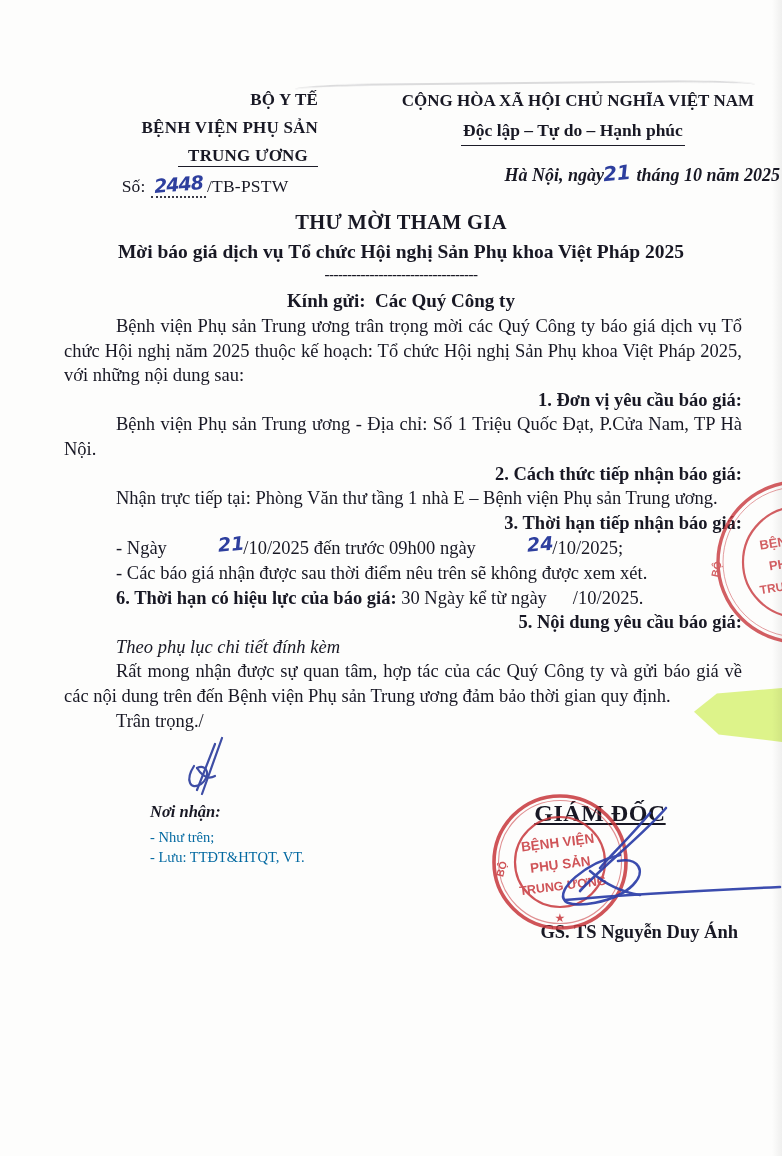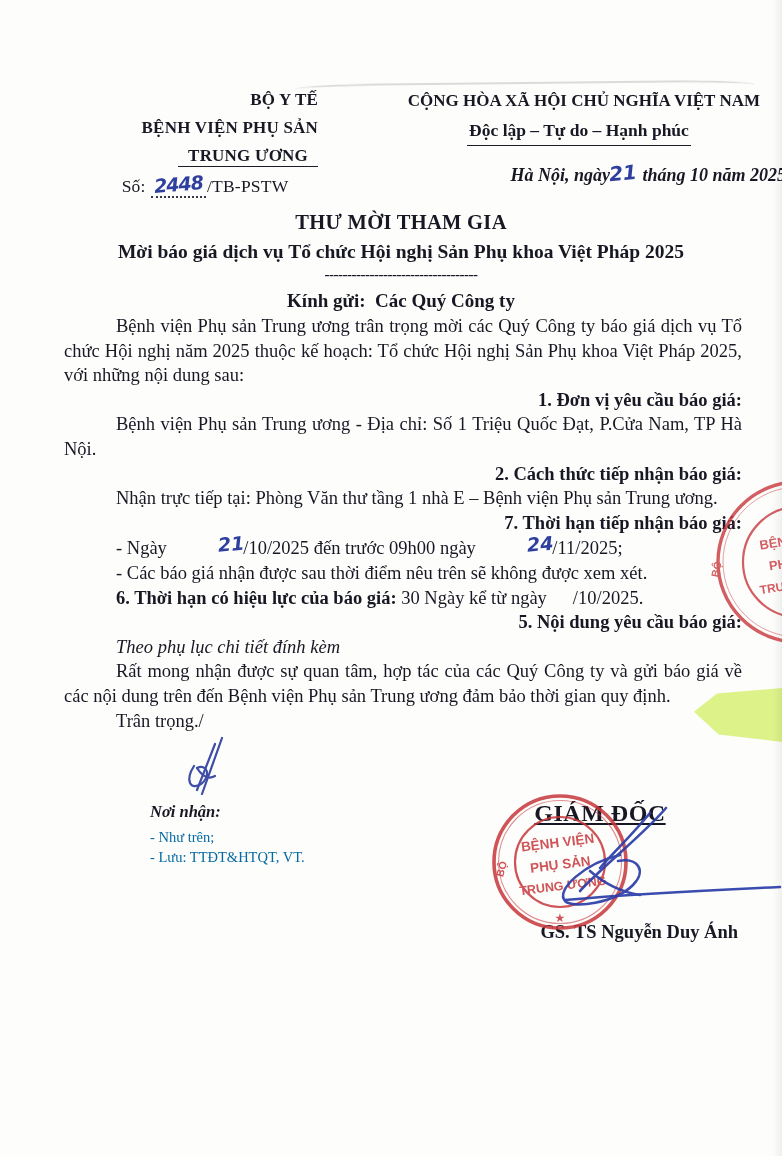--- a/index.html
+++ b/index.html
@@ -33,21 +33,21 @@
   .hdr-num{font-size:17.5px; font-weight:normal; margin-top:2px; white-space:nowrap;}
   .num-dotted{display:inline-block; border-bottom:2px dotted #3a3a46; padding:0 3px; margin:0 1px; line-height:1; vertical-align:baseline;}
   .hand{
     font-family:"DejaVu Sans",sans-serif; font-style:italic; font-weight:600;
     color:#2e3f9e; display:inline-block; transform:rotate(-5deg);
     position:relative; top:-1px;
   }
   .hand-num{font-size:19px; letter-spacing:-1px;}
   .hdr-right{
     position:absolute; left:392px; top:88px; width:362px; text-align:center;
-    font-size:17px; line-height:26px;margin-left:6px;
+    font-size:17px; line-height:26px;
   }
   .hdr-right .motto{display:inline-block; font-size:17.5px; border-bottom:1.8px solid #1c1c28; padding:0 2px 2px; margin-top:3px;}
   .dateline{
     margin-top:15px; font-size:18px; white-space:nowrap;
     position:relative; left:26px;
   }
   .dateline .hand{font-size:20px; margin:0 1px 0 -1px;}
   
   .title-block{position:absolute; left:0; top:211px; width:782px; text-align:center;padding-left:20px;}
   .doc-title{font-size:20.5px; font-weight:bold; letter-spacing:0.3px;}
@@ -106,22 +106,22 @@
     <div class="doc-divider">----------------------------------</div>
     <div class="salutation"><span>Kính gửi:</span>&nbsp; <span>Các Quý Công ty</span></div>
   </div>
 
   <div class="body-text">
     <p>Bệnh viện Phụ sản Trung ương trân trọng mời các Quý Công ty báo giá dịch vụ Tổ chức Hội nghị năm 2025 thuộc kế hoạch: Tổ chức Hội nghị Sản Phụ khoa Việt Pháp 2025, với những nội dung sau:</p>
     <p class="bold">1. Đơn vị yêu cầu báo giá:</p>
     <p>Bệnh viện Phụ sản Trung ương - Địa chỉ: Số 1 Triệu Quốc Đạt, P.Cửa Nam, TP Hà Nội.</p>
     <p class="bold">2. Cách thức tiếp nhận báo giá:</p>
     <p>Nhận trực tiếp tại: Phòng Văn thư tầng 1 nhà E – Bệnh viện Phụ sản Trung ương.</p>
-    <p class="bold">7. Thời hạn tiếp nhận báo giá:</p>
-    <p><span>- Ngày</span><span class="hand">21</span><span>/10/2025 đến trước 09h00 ngày</span><span class="hand">24</span><span>/11/2025;</span></p>
+    <p class="bold">3. Thời hạn tiếp nhận báo giá:</p>
+    <p><span>- Ngày</span><span class="hand">21</span><span>/10/2025 đến trước 09h00 ngày</span><span class="hand">24</span><span>/10/2025;</span></p>
     <p>- Các báo giá nhận được sau thời điểm nêu trên sẽ không được xem xét.</p>
     <p><span class="bold">6. Thời hạn có hiệu lực của báo giá:</span> <span>30 Ngày kể từ ngày</span><span class="day-gap"></span><span>/10/2025.</span></p>
     <p class="bold">5. Nội dung yêu cầu báo giá:</p>
     <p class="italic">Theo phụ lục chi tiết đính kèm</p>
     <p>Rất mong nhận được sự quan tâm, hợp tác của các Quý Công ty và gửi báo giá về các nội dung trên đến Bệnh viện Phụ sản Trung ương đảm bảo thời gian quy định.</p>
     <p class="regards-line"><span>Trân trọng./</span></p>
   </div>
 
   <svg class="svg-abs" style="left:182px; top:736px;" width="52" height="62" viewBox="0 0 52 62">
     <g fill="none" stroke="#2e3f9e" stroke-width="2.2" stroke-linecap="round" opacity="0.92">

